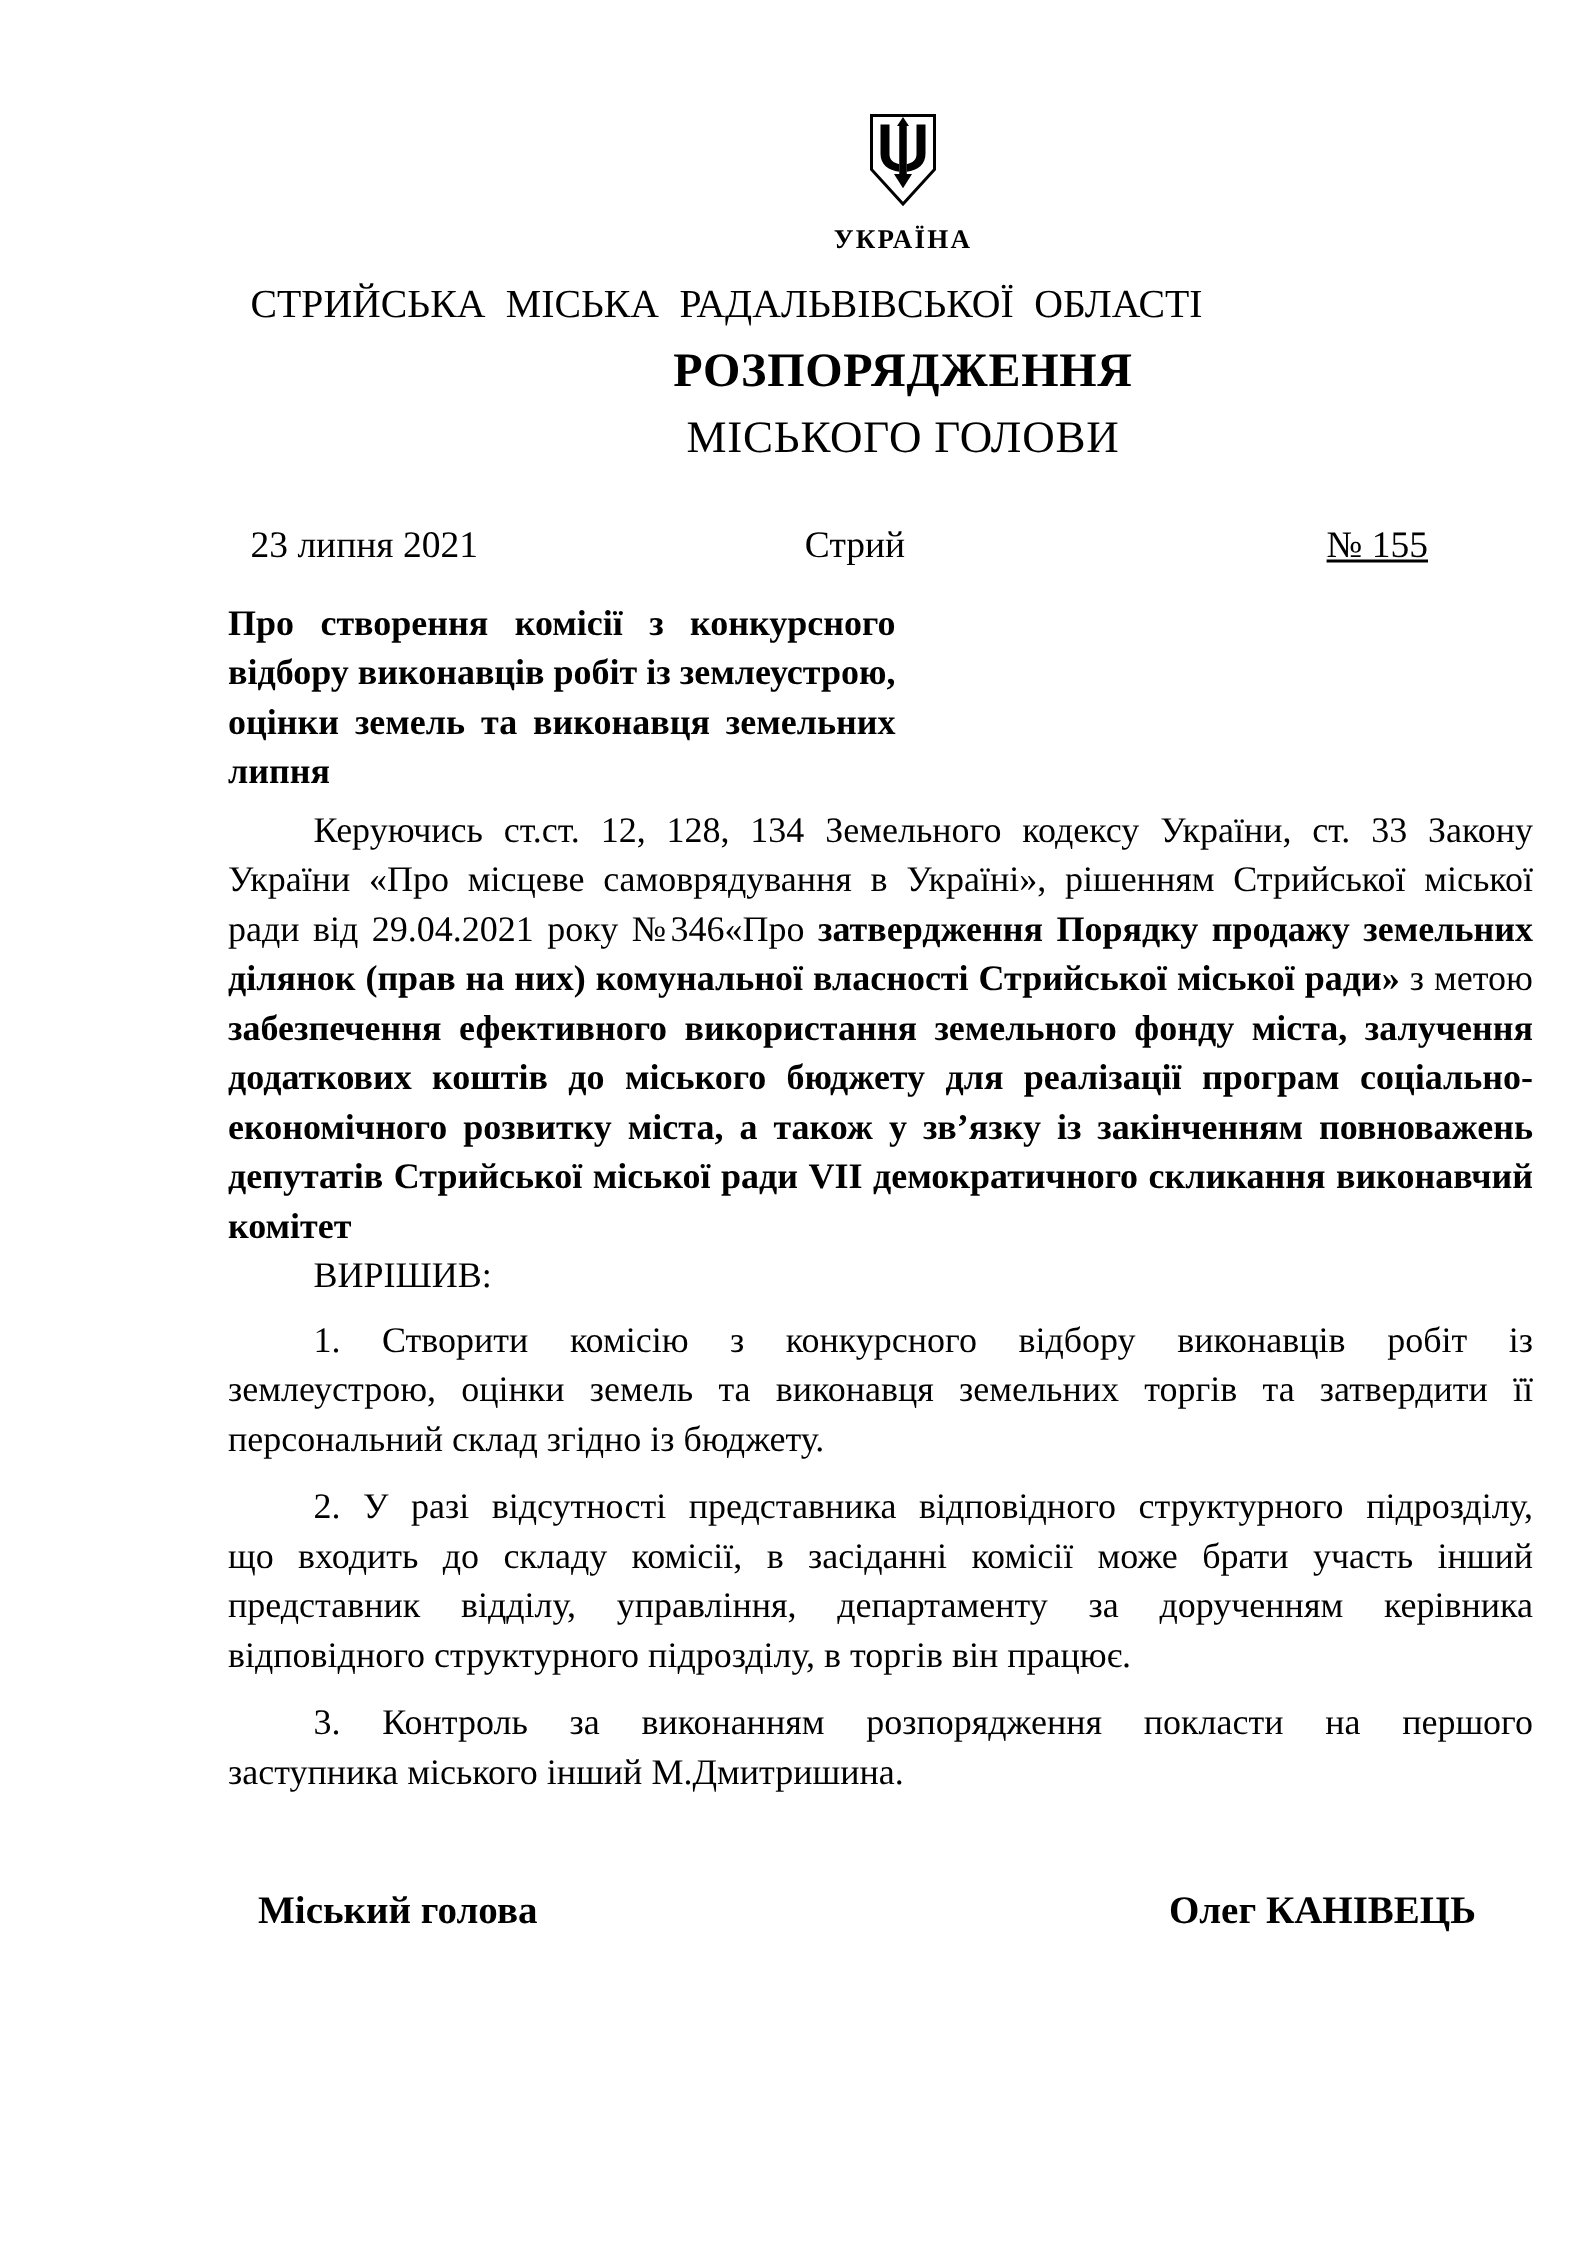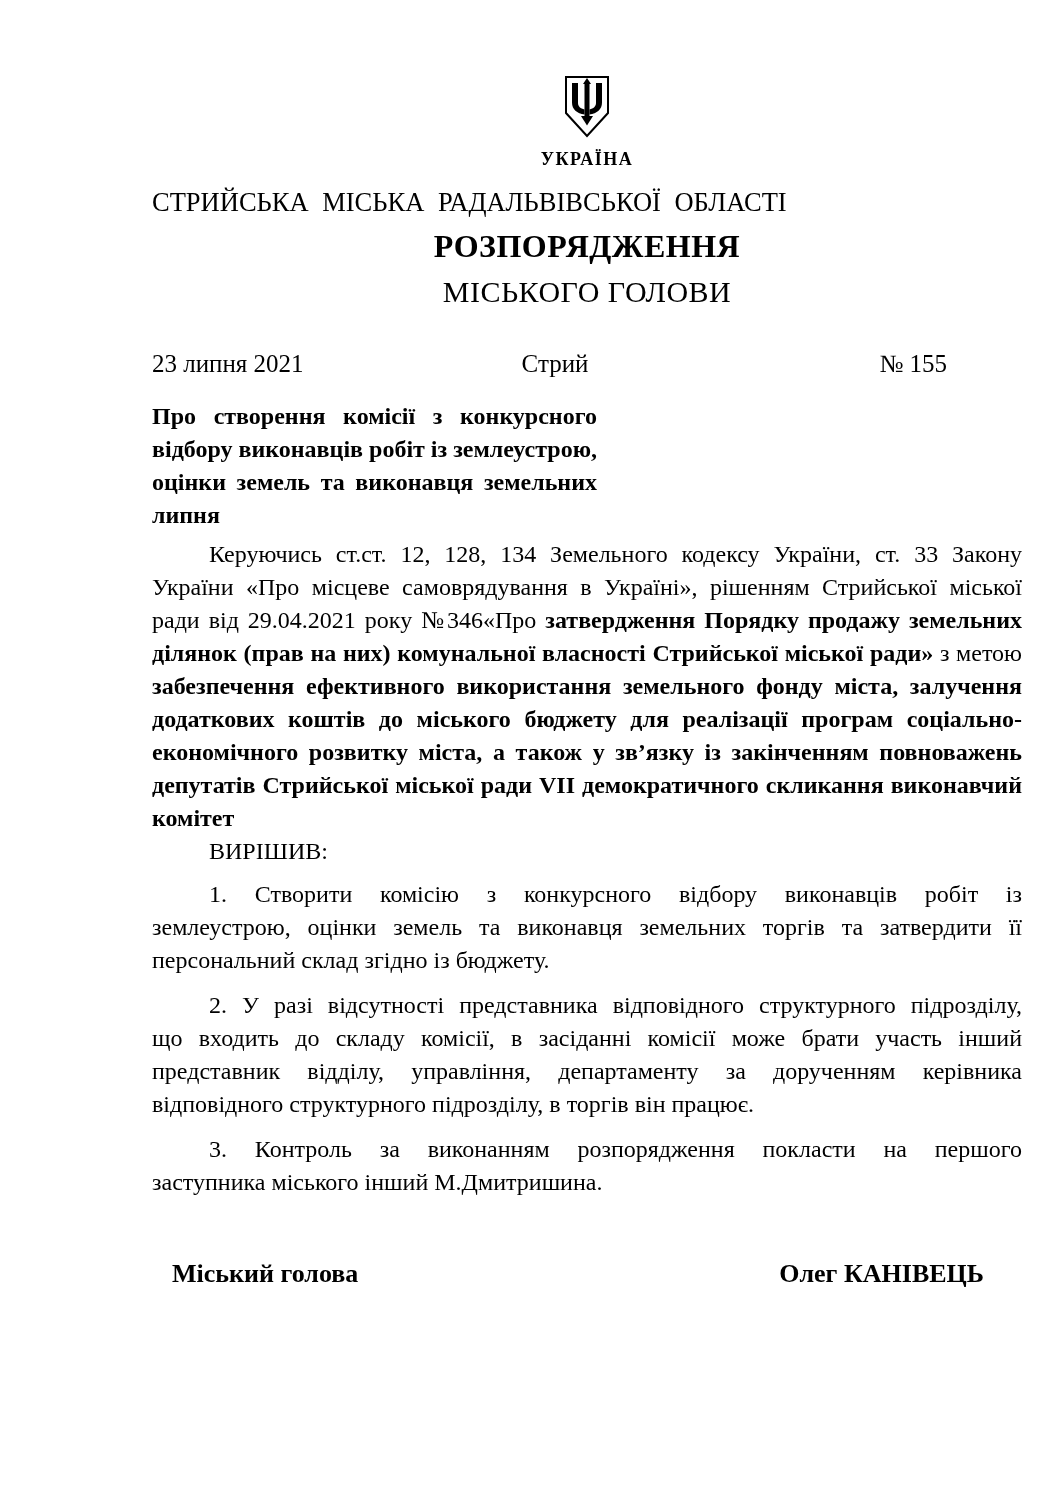--- a/index.html
+++ b/index.html
@@ -6,21 +6,21 @@
   .page{
     position:relative;
     width:1058px;height:1497px;
     background:#ffffff;color:#000;
     margin:0 auto;
     font-family:"Liberation Serif","DejaVu Serif",serif;
     box-sizing:border-box;
     padding:75px 36px 0 152px;
     overflow:hidden;
   }
-  .col{width:870px;}
+  .col{width:870px;margin-left:15px;}
   .emblem-wrap{text-align:center;}
   .emblem-wrap svg{display:inline-block;vertical-align:top;}
   .country{
     margin-top:8px;text-align:center;
     font-size:18px;font-weight:bold;letter-spacing:1.5px;line-height:24px;
   }
   .council{
     margin-top:14px;
     font-size:26.5px;line-height:34px;word-spacing:7px;
   }
@@ -31,21 +31,21 @@
   .docauthor{
     margin-top:8px;text-align:center;
     font-size:30px;line-height:38px;letter-spacing:.5px;
   }
   .meta{
     position:relative;margin-top:36px;height:33px;
     font-size:25px;line-height:33px;
   }
   .meta-date{position:absolute;left:0;top:0;}
   .meta-place{position:absolute;left:50%;top:0;transform:translateX(calc(-50% - 32px));}
-  .meta-number{position:absolute;right:75px;top:0;}
+  .meta-number{position:absolute;right:85px;top:0;text-decoration:underline;}
   .para{font-size:24px;line-height:33px;}
   .tline{text-align:justify;text-align-last:justify;white-space:nowrap;}
   .tline.last{text-align-last:left;}
   .tline.first{text-indent:57px;}
   .para.bold .tline, .b{font-weight:bold;}
   .subject{margin-top:20px;width:445px;}
   .preamble{margin-top:6px;width:870px;}
   .resolution{font-size:24px;line-height:33px;text-indent:57px;}
   .item{width:870px;}
   .item-1{margin-top:10px;}

